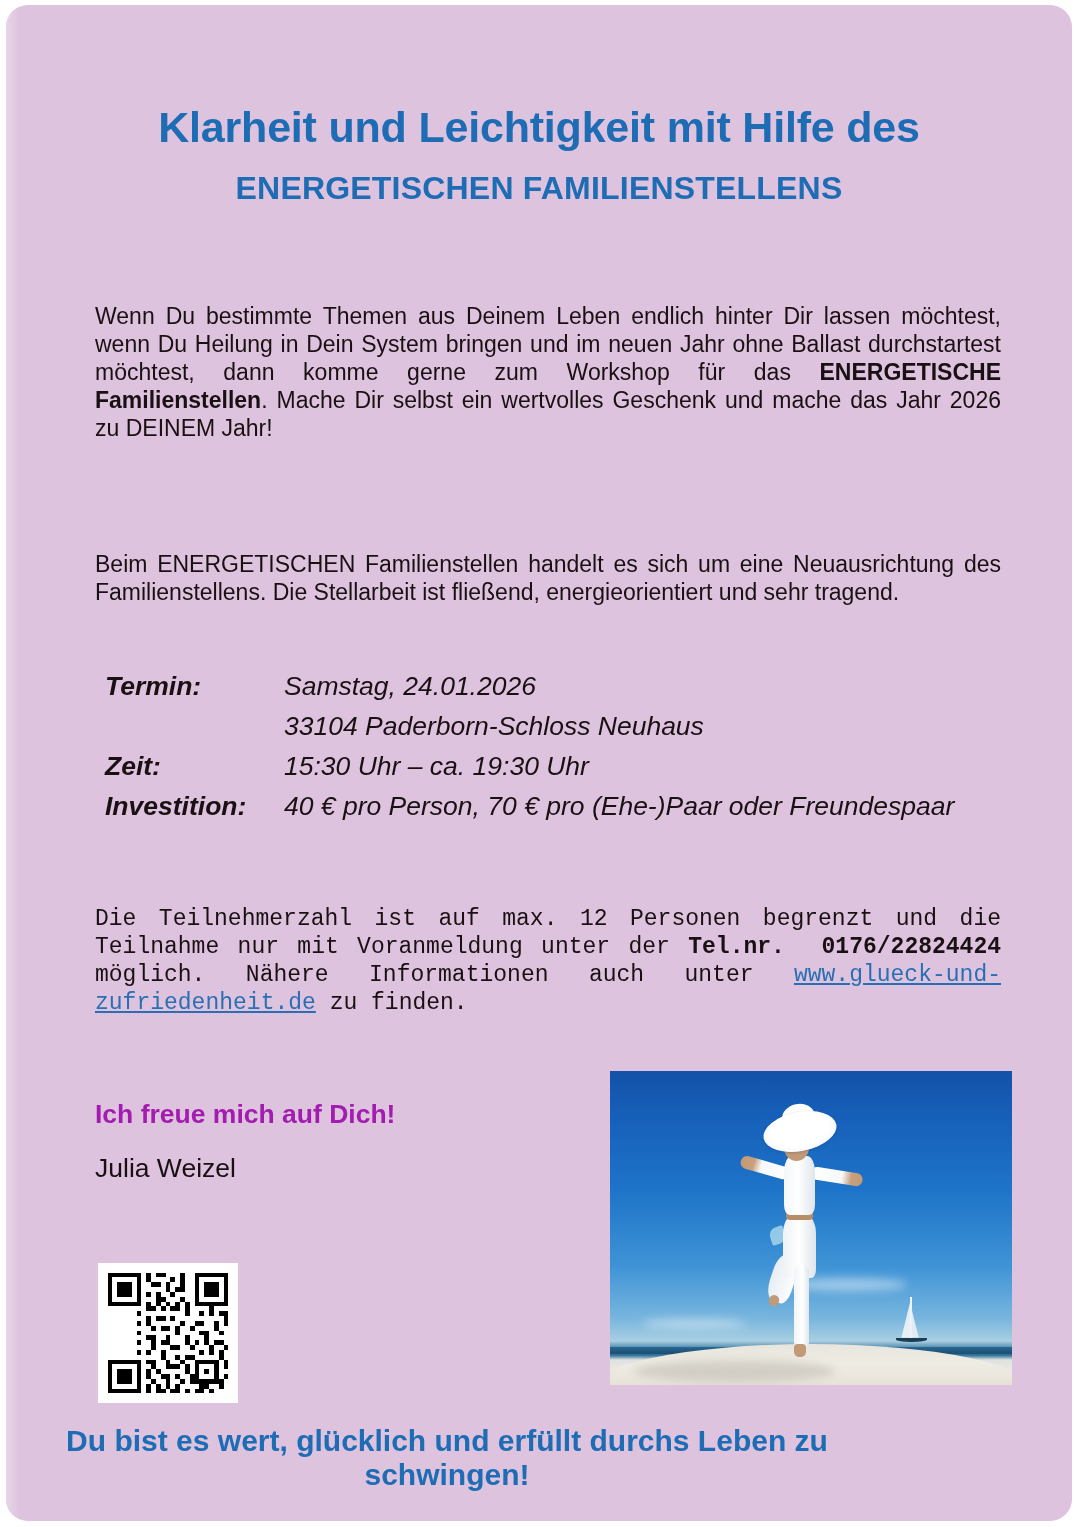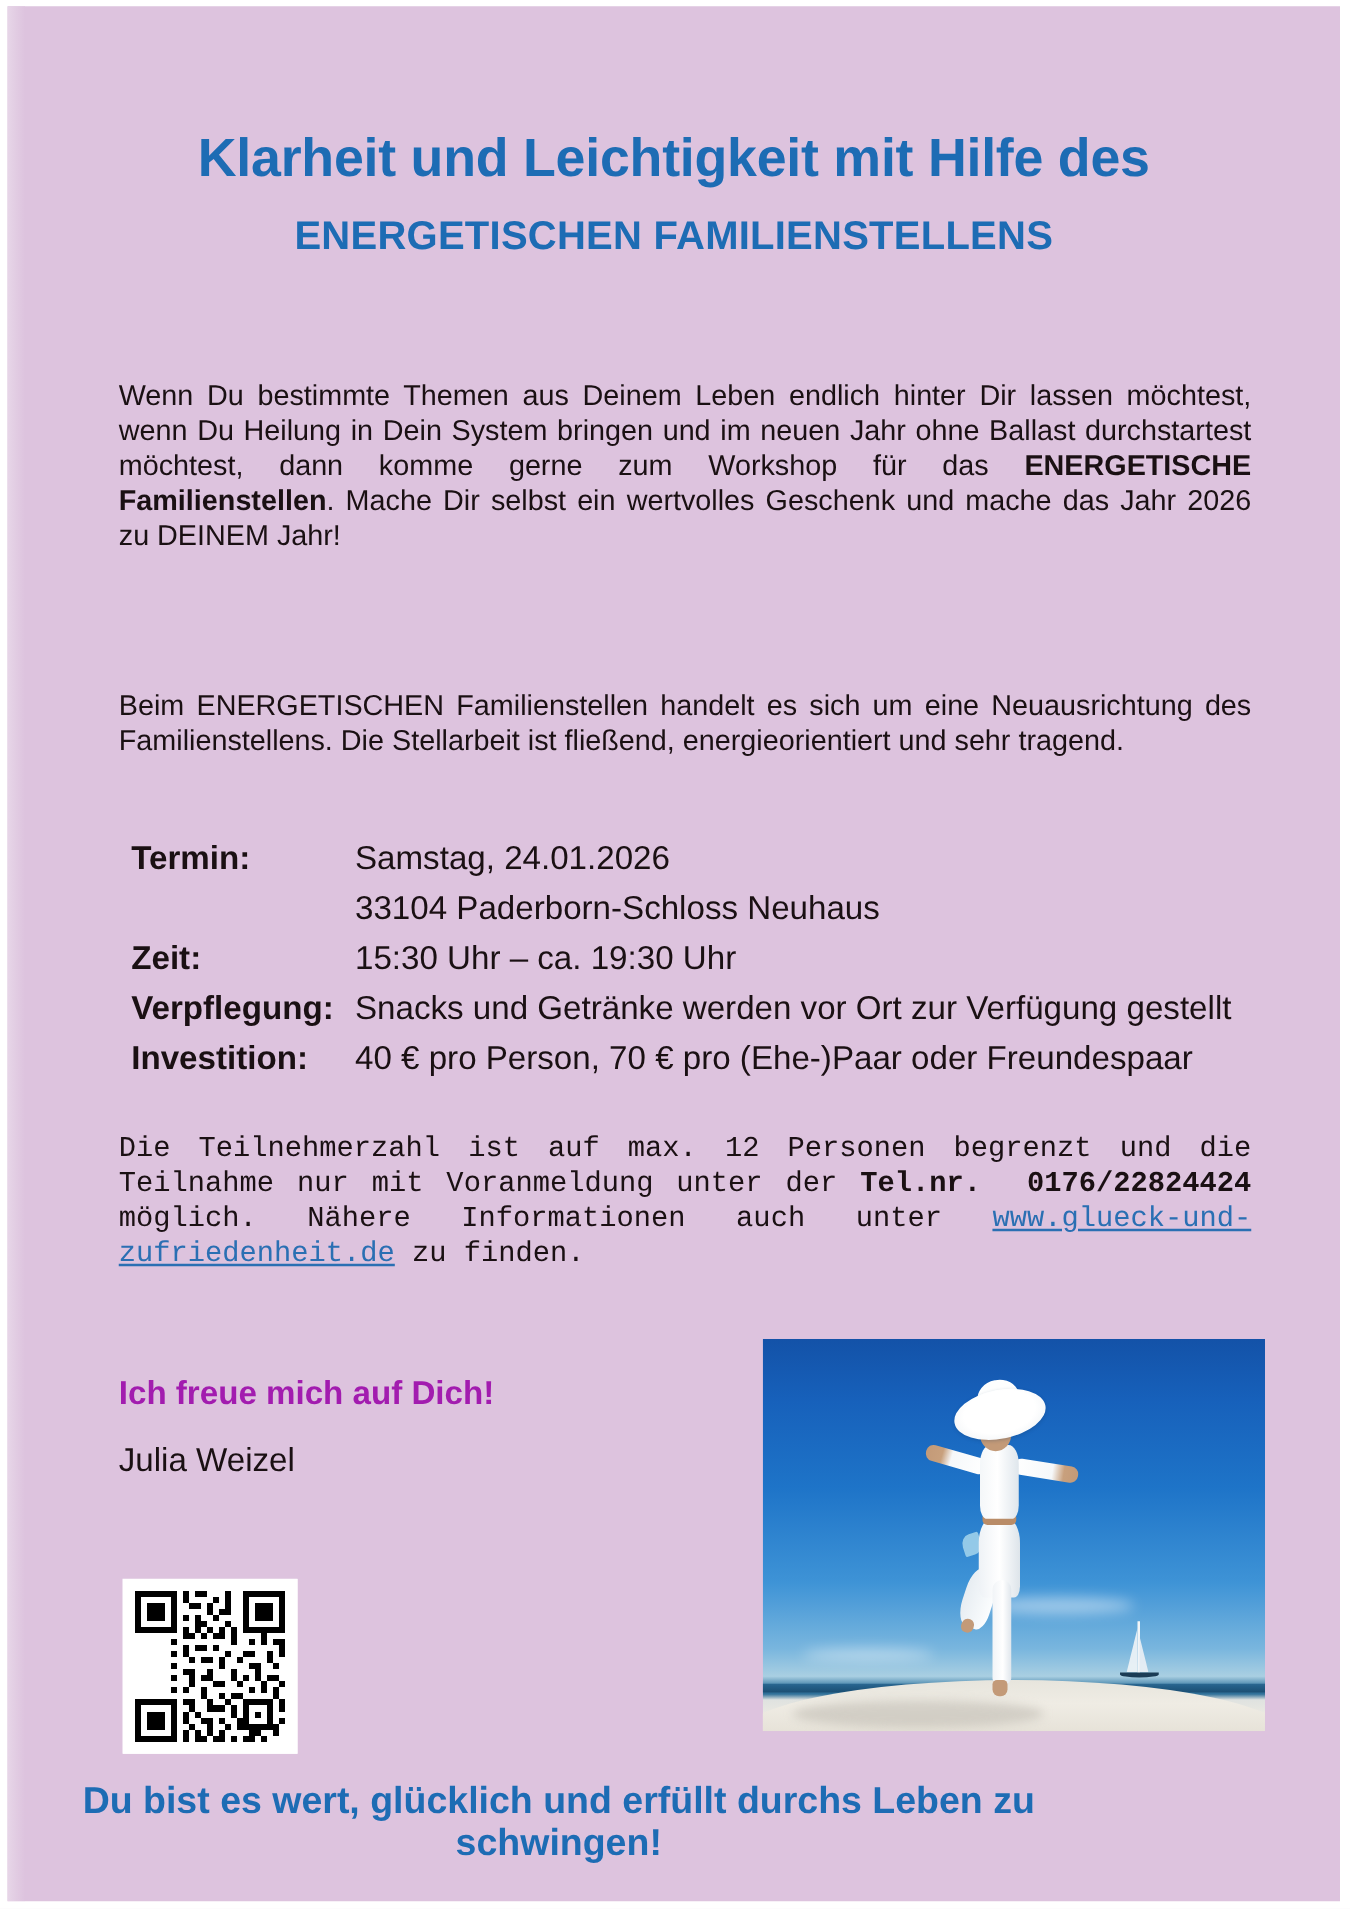--- a/index.html
+++ b/index.html
@@ -16,20 +16,21 @@
 
   
   .flyer {
     position: absolute;
     left: 6px;
     top: 5px;
     width: 1066px;
     height: 1516px;
     background: #ddc3de;
     overflow: hidden;
+    border-radius: 22px;
   }
   
   .edge-sheen {
     position: absolute;
     left: 0;
     top: 0;
     width: 14px;
     height: 100%;
     background: linear-gradient(to right, #e7d6e8 0%, #e2cde3 45%, #ddc3de 100%);
     pointer-events: none;
@@ -79,20 +80,21 @@
     left: 99px;
     top: 661px;
     width: 900px;
     color: #1a1013;
     font-size: 26.5px;
     line-height: 40px;
   }
   .details .row {
     display: flex;
     align-items: flex-end;
+    font-style: italic;
   }
   .details .lbl {
     width: 179px;
     flex: 0 0 179px;
     font-weight: bold;
   }
   .details .val { flex: 1 1 auto; }
   .details .row.cont .lbl { visibility: hidden; }
 
   
@@ -331,24 +333,20 @@
       <div class="lbl">Termin:</div>
       <div class="val">Samstag, 24.01.2026</div>
     </div>
     <div class="row cont">
       <div class="lbl">&nbsp;</div>
       <div class="val">33104 Paderborn-Schloss Neuhaus</div>
     </div>
     <div class="row">
       <div class="lbl">Zeit:</div>
       <div class="val">15:30 Uhr – ca. 19:30 Uhr</div>
-    </div>
-    <div class="row">
-      <div class="lbl">Verpflegung:</div>
-      <div class="val">Snacks und Getränke werden vor Ort zur Verfügung gestellt</div>
     </div>
     <div class="row">
       <div class="lbl">Investition:</div>
       <div class="val">40 € pro Person, 70 € pro (Ehe-)Paar oder Freundespaar</div>
     </div>
   </div>
 
   <div class="copy p3"><span>Die Teilnehmerzahl ist auf max. 12 Personen begrenzt und die Teilnahme nur mit Voranmeldung unter der </span><b>Tel.nr.</b>&nbsp;&nbsp;<b>0176/22824424</b><span> möglich. Nähere Informationen auch unter </span><a class="weblink" href="#">www.glueck-und-zufriedenheit.de</a><span> zu finden.</span></div>
 
   <div class="sig-strong">Ich freue mich auf Dich!</div>

